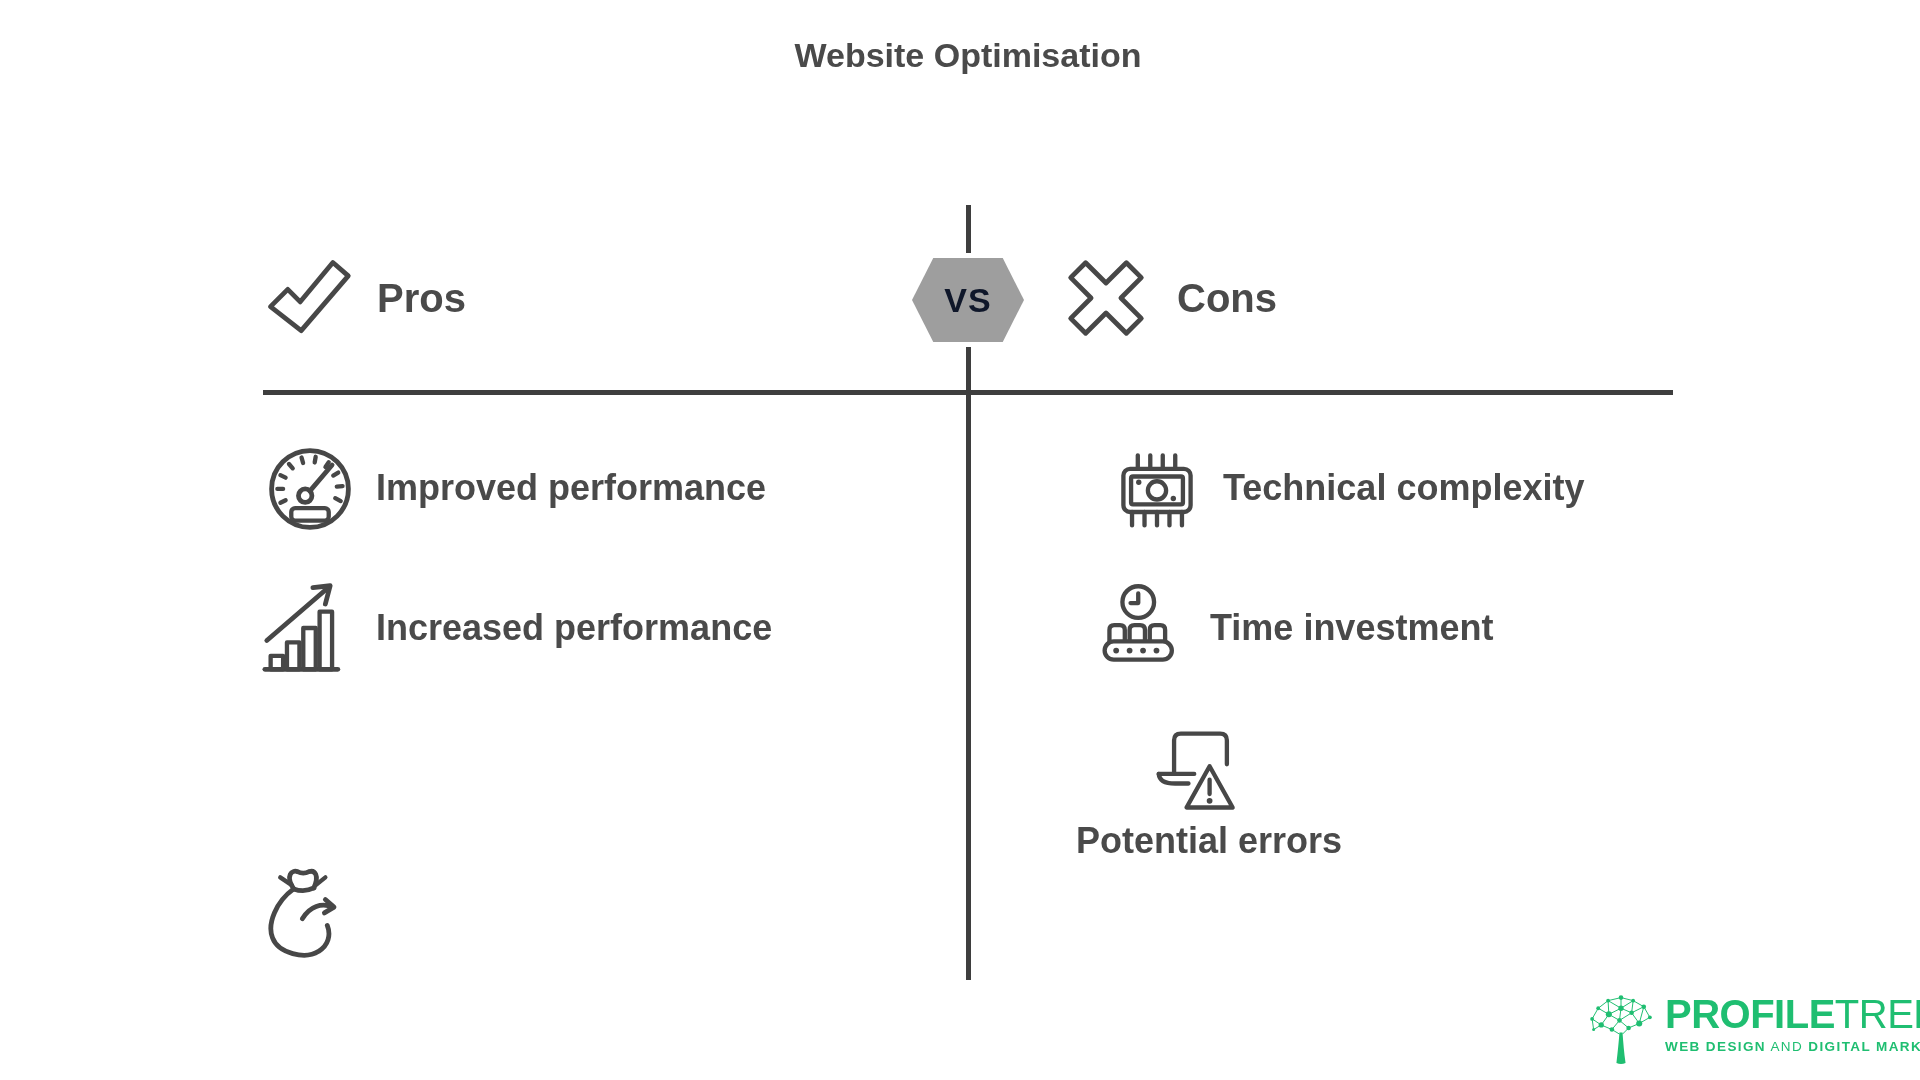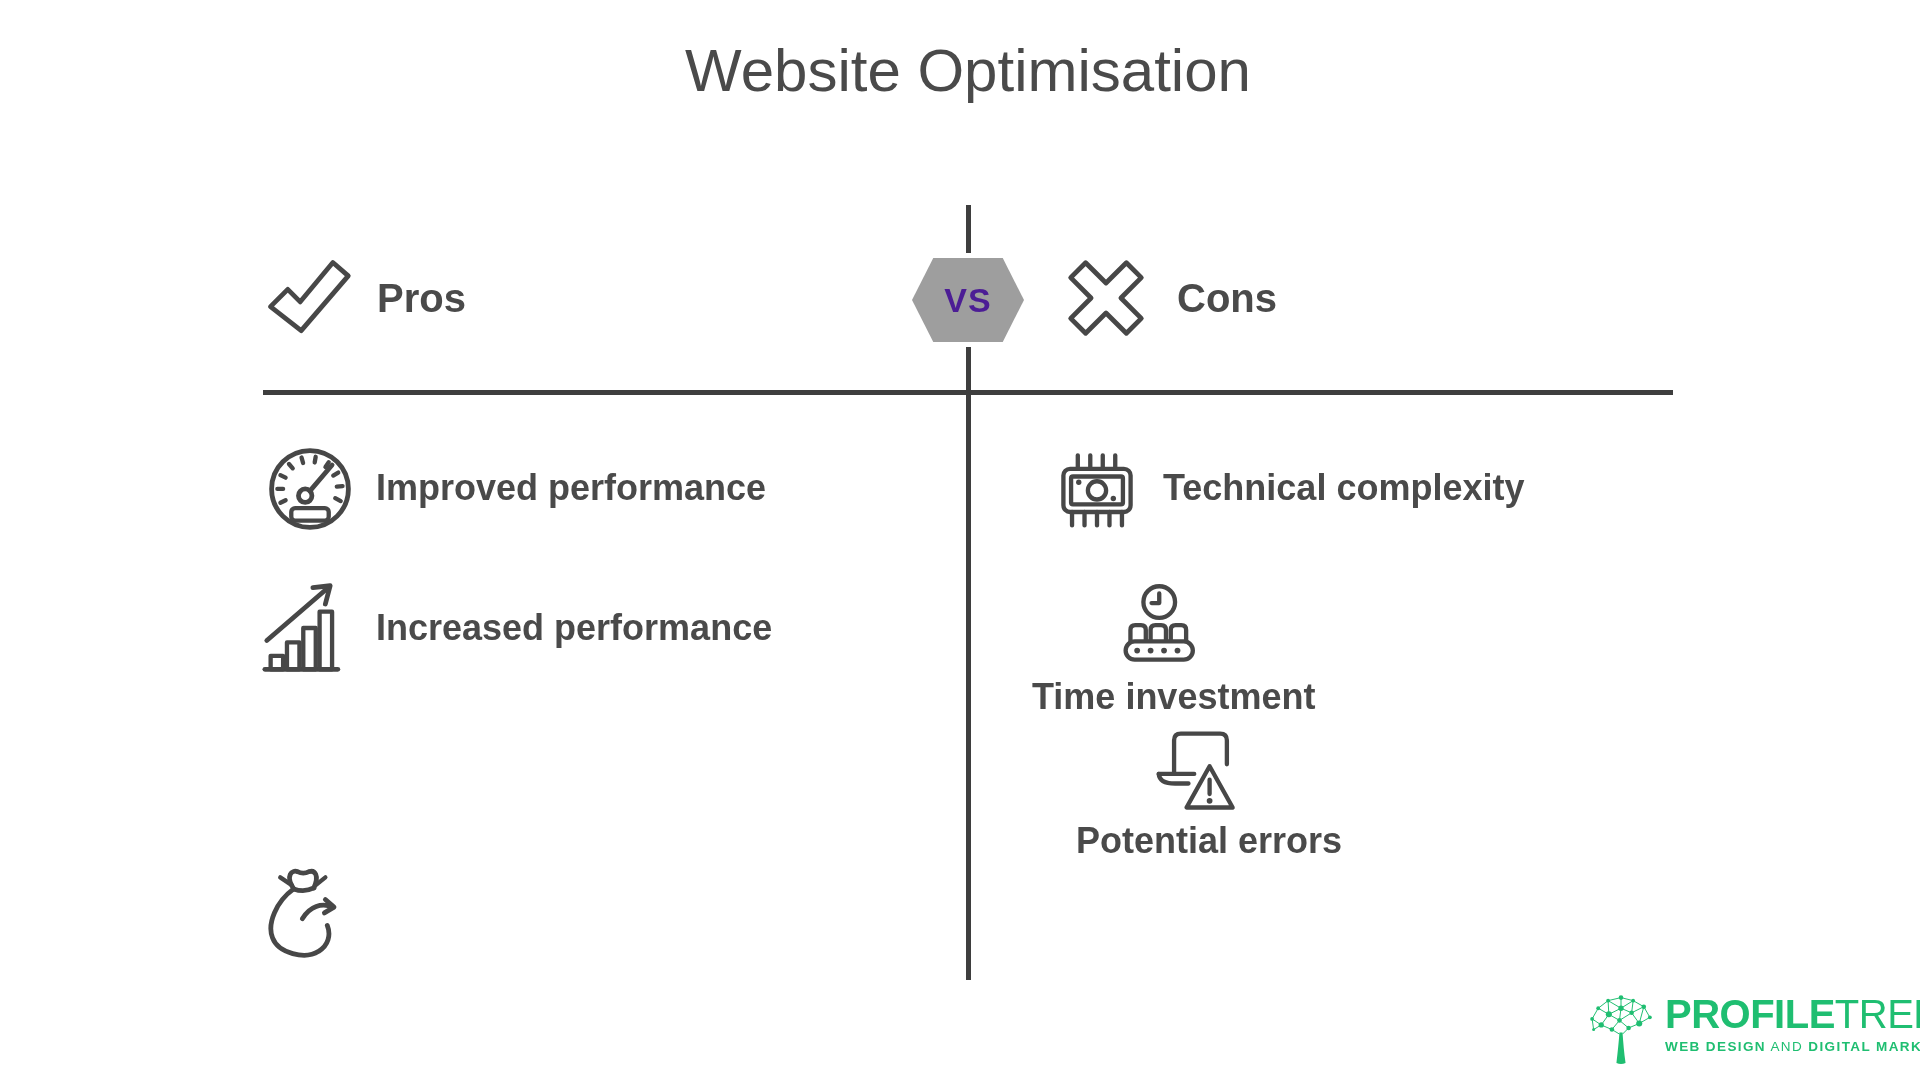--- a/index.html
+++ b/index.html
@@ -2,31 +2,31 @@
 <html><head>
 <meta charset="utf-8">
 <style>
   html,body{margin:0;padding:0;background:#fff;}
   .canvas{
     position:relative;width:1920px;height:1080px;background:#ffffff;
     font-family:"Liberation Sans",sans-serif;overflow:hidden;
   }
   .title{
     position:absolute;left:968px;top:36px;transform:translateX(-50%);
-    font-size:60px;font-weight:normal;color:#4a4a4a;white-space:nowrap;margin:0;
+    font-size:34px;font-weight:bold;color:#4a4a4a;white-space:nowrap;margin:0;
   }
   .h-line{position:absolute;left:263px;top:390px;width:1410px;height:5px;background:#3e3e3e;}
   .v-line{position:absolute;left:966px;width:5px;background:#3e3e3e;}
   .v-line.top{top:205px;height:48px;}
   .v-line.bottom{top:347px;height:633px;}
   .vs-badge{
     position:absolute;left:912px;top:258px;width:112px;height:84px;
     background:#9e9e9e;display:flex;align-items:center;justify-content:center;
     clip-path:polygon(19% 0,81% 0,100% 50%,81% 100%,19% 100%,0 50%);
-    color:#4c1d95;font-size:34px;font-weight:bold;letter-spacing:1px;
+    color:#0f172a;font-size:34px;font-weight:bold;letter-spacing:1px;
   }
   .row{position:absolute;display:flex;align-items:center;height:96px;}
   .row .icon-box{width:96px;height:96px;flex:0 0 96px;display:flex;align-items:center;justify-content:center;}
   .row .icon-box svg{width:96px;height:96px;}
   .row.header .label{font-size:40px;font-weight:bold;color:#4a4a4a;margin-left:23px;white-space:nowrap;}
   .row.item .label{font-size:36px;font-weight:bold;color:#4a4a4a;margin-left:18px;white-space:nowrap;}
   .stroke{fill:none;stroke:#474747;stroke-width:5;stroke-linecap:round;stroke-linejoin:round;}
   .stroke-t{fill:none;stroke:#474747;stroke-width:4.5;stroke-linecap:round;stroke-linejoin:round;}
   .fill-d{fill:#474747;stroke:none;}
   .wfill{fill:#ffffff;}
@@ -110,36 +110,36 @@
         <path class="stroke" d="M33 27 C24 13 31 7 37 9 C41 11 45 11 49 9 C55 7 60 13 54 26"></path>
         <path class="stroke" d="M33 27 Q44 31 54 26"></path>
         <path class="stroke-t" d="M19 15 L31 23 M66 15 L56 23"></path>
         <path class="stroke" d="M33 27 C15 40 5 63 11 78 C17 94 45 101 59 92 C69 86 72 75 68 65"></path>
         <path class="stroke" d="M42 58 C50 45 62 41 74 46"></path>
         <polyline class="stroke" points="66,38 75,46 65,52" fill="none"></polyline>
       </svg>
     </span>
   </div>
 
-  <div class="row item" style="left:1049px;top:440px;text-align:right;">
+  <div class="row item" style="left:1109px;top:440px;text-align:right;">
     <span class="icon-box">
       <svg viewBox="0 0 100 100">
         <path class="stroke-t" d="M30 16 V30 M43 16 V30 M56 16 V30 M69 16 V30"></path>
         <path class="stroke-t" d="M24 75 V89 M37 75 V89 M50 75 V89 M63 75 V89 M76 75 V89"></path>
         <rect class="stroke-t" x="15" y="30" width="70" height="45" rx="7"></rect>
         <rect class="stroke-t" x="23" y="38" width="54" height="29" rx="2"></rect>
         <circle class="stroke-t" cx="50" cy="52.5" r="9.5"></circle>
         <circle class="fill-d" cx="31" cy="44" r="2.8"></circle>
         <circle class="fill-d" cx="67" cy="61" r="2.8"></circle>
       </svg>
     </span>
     <span class="label">Technical complexity</span>
   </div>
 
-  <div class="row item" style="left:1014px;top:580px;flex-direction:column;">
+  <div class="row item" style="left:1096px;top:580px;">
     <span class="icon-box">
       <svg viewBox="0 0 100 100">
         <circle class="stroke-t" cx="44" cy="23" r="16.5"></circle>
         <polyline class="stroke-t" points="44,14 44,24 36,24" fill="none"></polyline>
         <path class="stroke-t" d="M14 64 V52 Q14 47 19 47 H25 Q30 47 30 52 V64"></path>
         <path class="stroke-t" d="M35 64 V52 Q35 47 40 47 H46 Q51 47 51 52 V64"></path>
         <path class="stroke-t" d="M56 64 V52 Q56 47 61 47 H67 Q72 47 72 52 V64"></path>
         <rect class="stroke-t wfill" x="9" y="64" width="70" height="19" rx="9.5"></rect>
         <circle class="fill-d" cx="21" cy="73.5" r="3"></circle>
         <circle class="fill-d" cx="35" cy="73.5" r="3"></circle>

